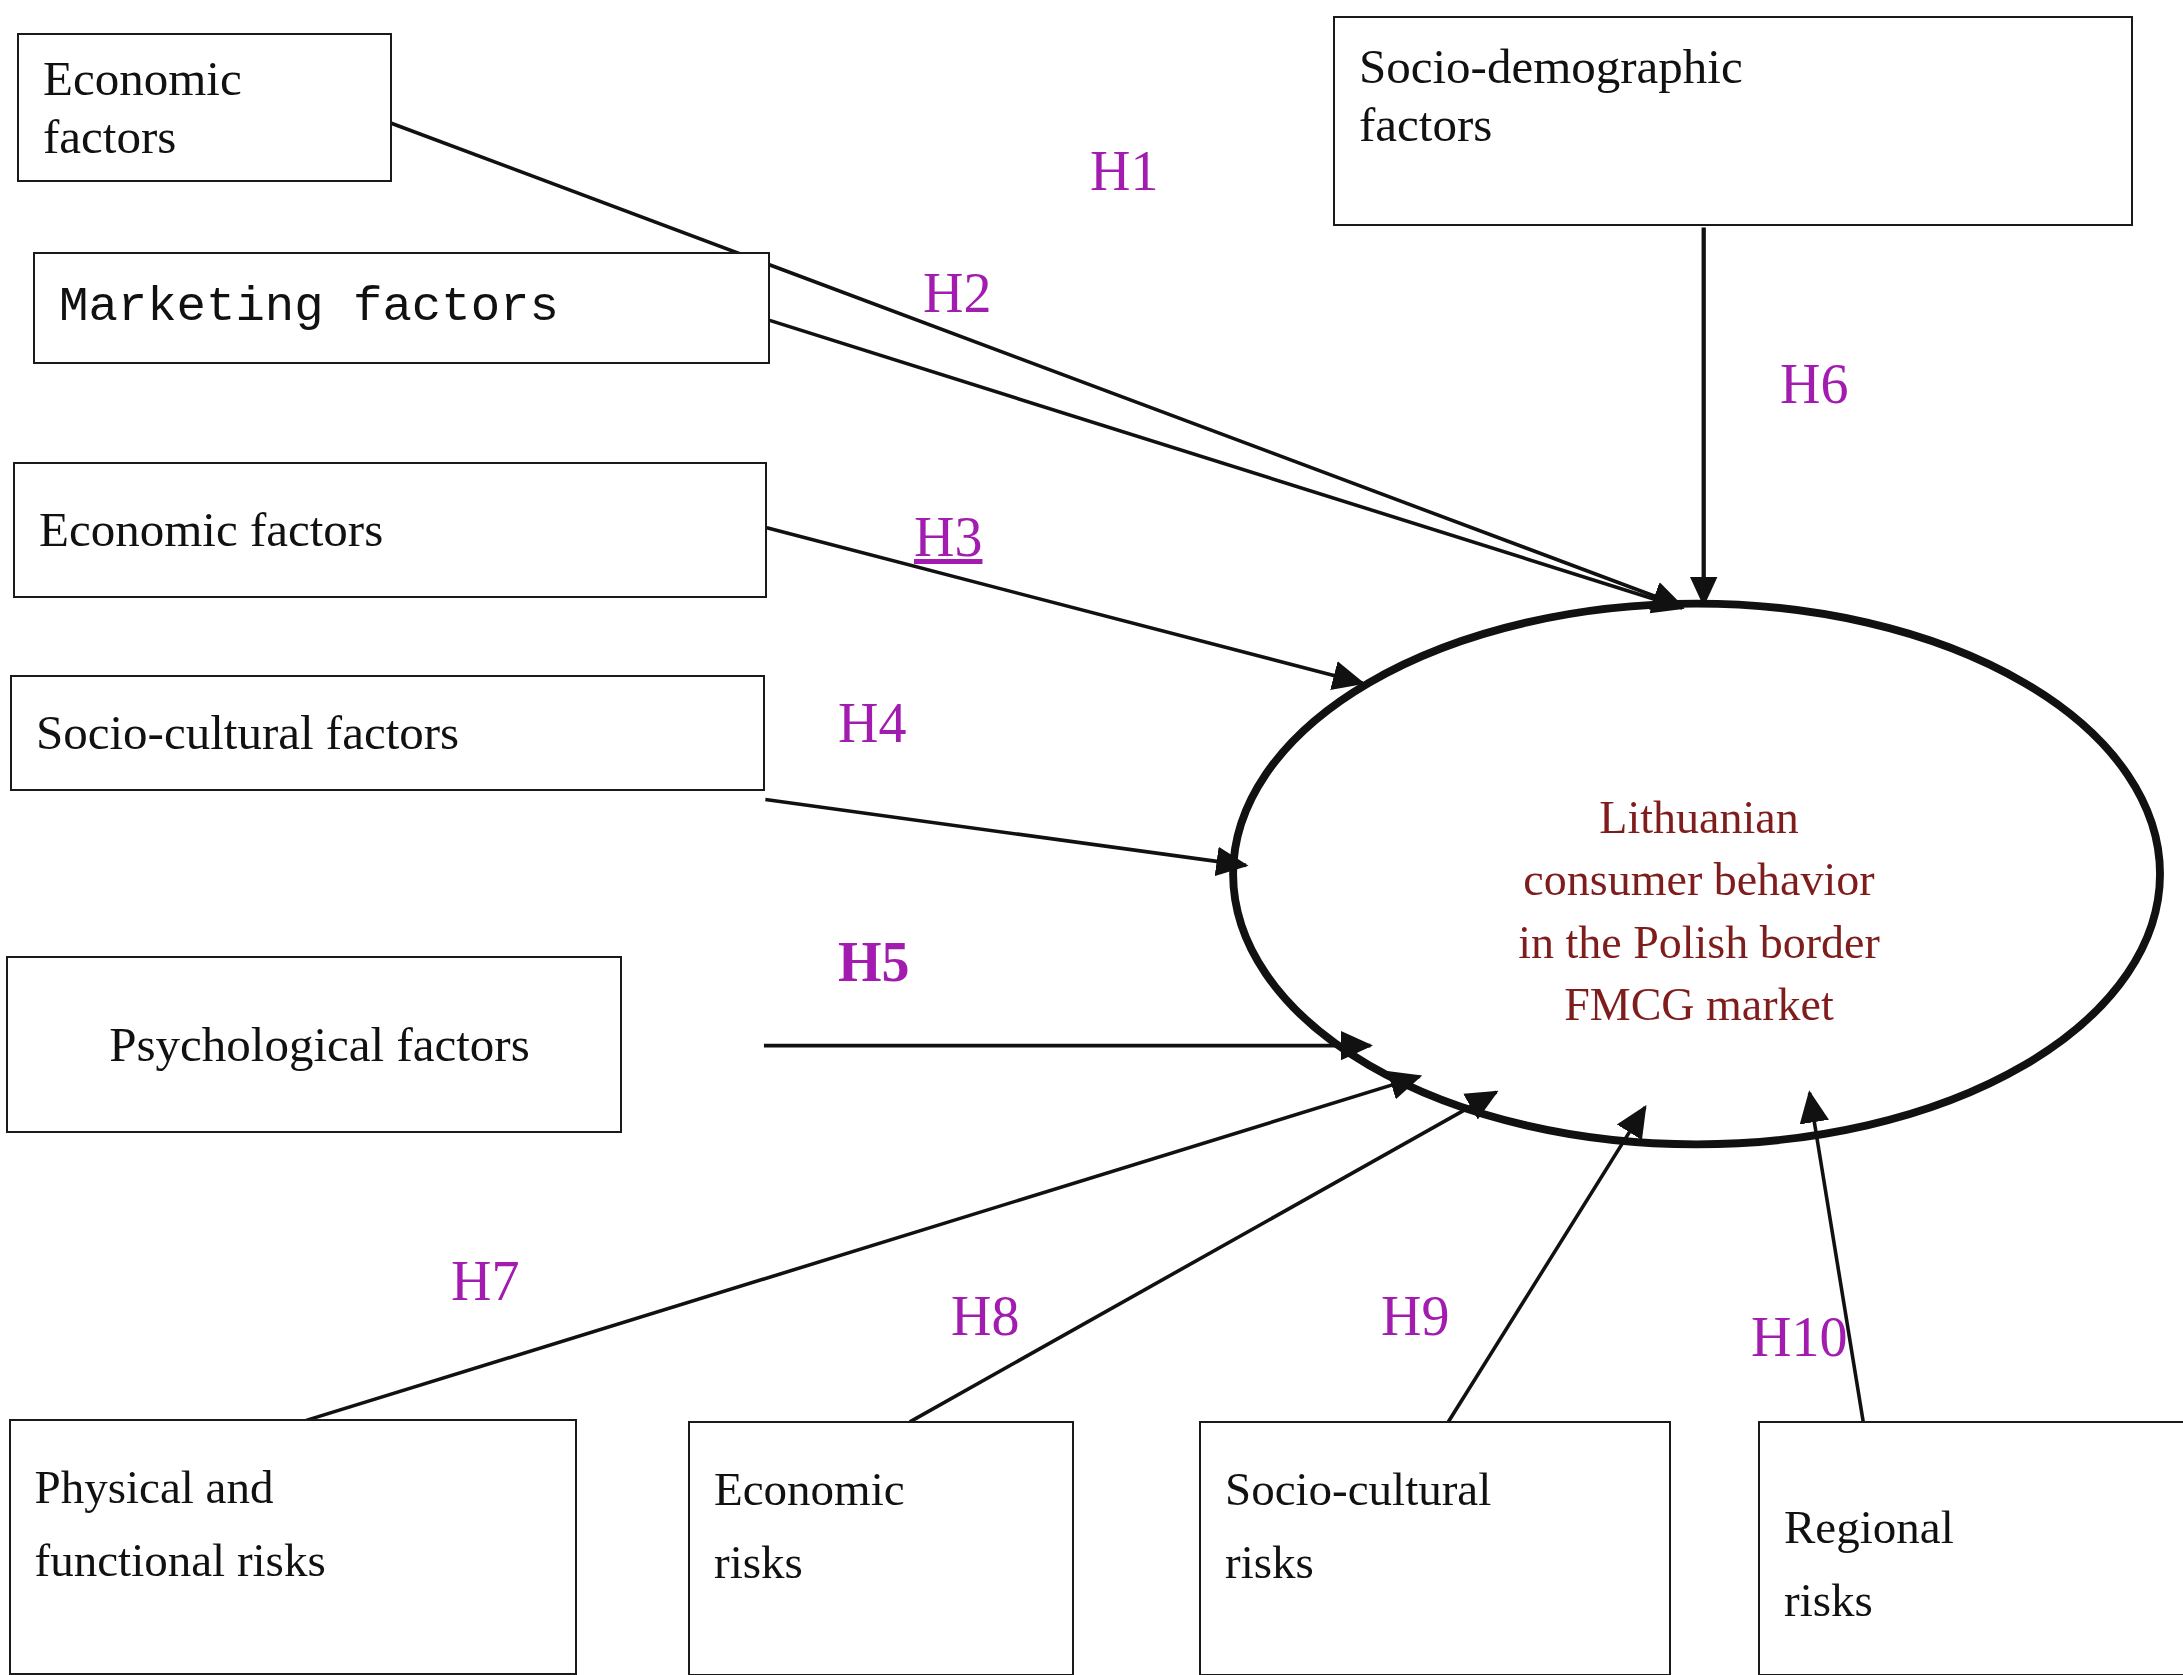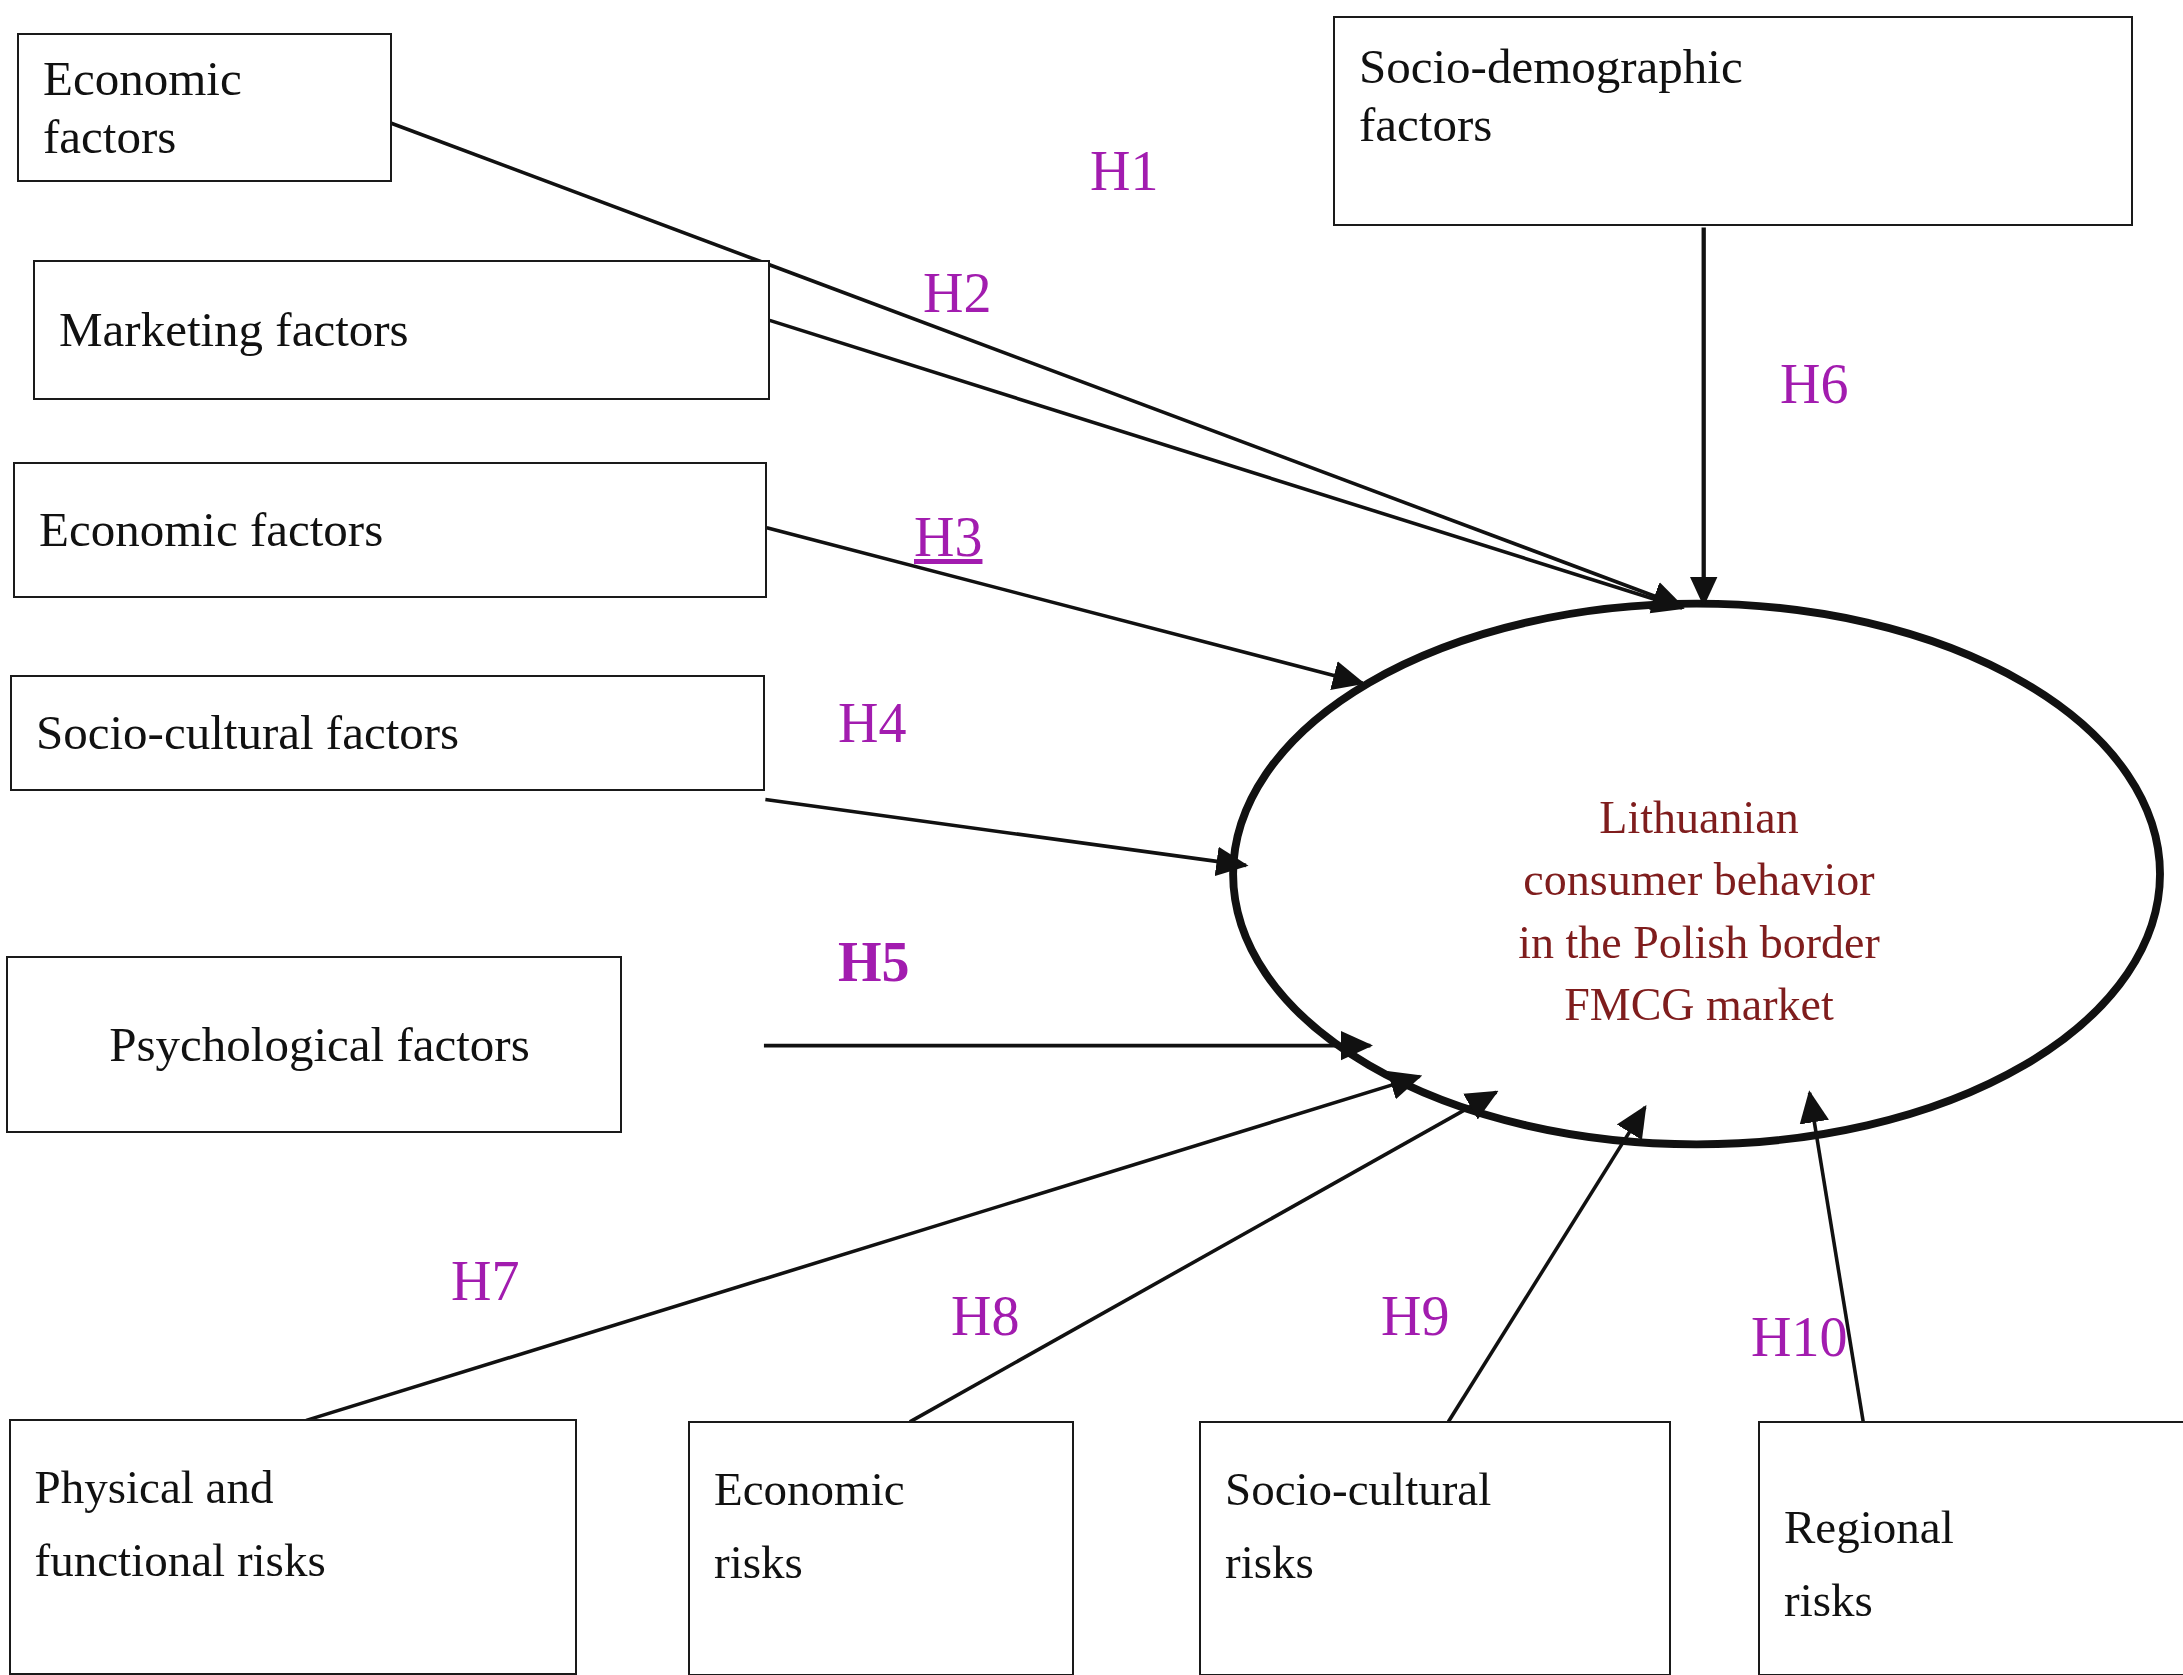--- a/index.html
+++ b/index.html
@@ -99,21 +99,21 @@
 
     <path d="M 2025 1988 L 2300 1548" fill="none" stroke="#111111" stroke-width="5" marker-end="url(#arrow)"></path>
 
     <path d="M 2605 1988 L 2530 1528" fill="none" stroke="#111111" stroke-width="5" marker-end="url(#arrow)"></path>
   </svg>
 
   <div class="node-box" style="left:17px; top:33px; width:375px; height:149px;">
     <span class="node-label">Economic factors</span>
   </div>
 
-  <div class="node-box" style="left:33px; top:260px; width:737px; height:140px;">
+  <div class="node-box" style="left:33px; top:252px; width:737px; height:112px;font-family:Liberation Mono, monospace;">
     <span class="node-label">Marketing factors</span>
   </div>
 
   <div class="node-box" style="left:13px; top:462px; width:754px; height:136px;">
     <span class="node-label">Economic factors</span>
   </div>
 
   <div class="node-box" style="left:10px; top:642px; width:755px; height:116px;margin-top:33px;">
     <span class="node-label">Socio-cultural factors</span>
   </div>

